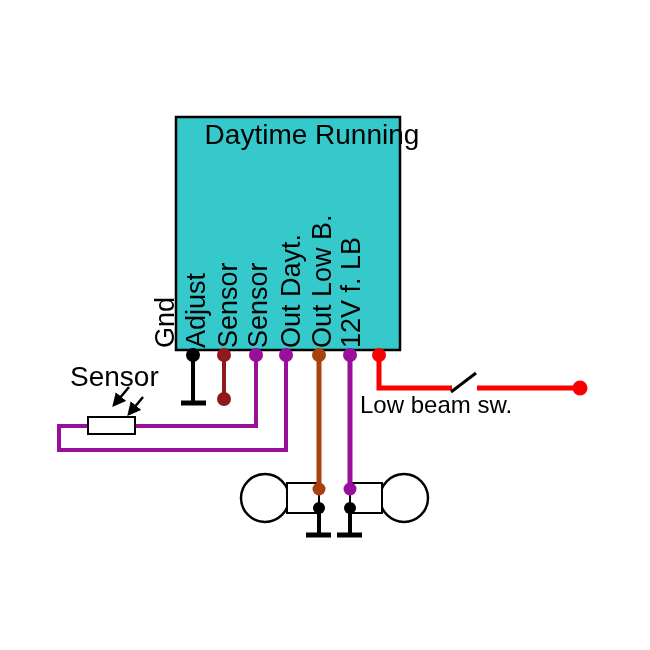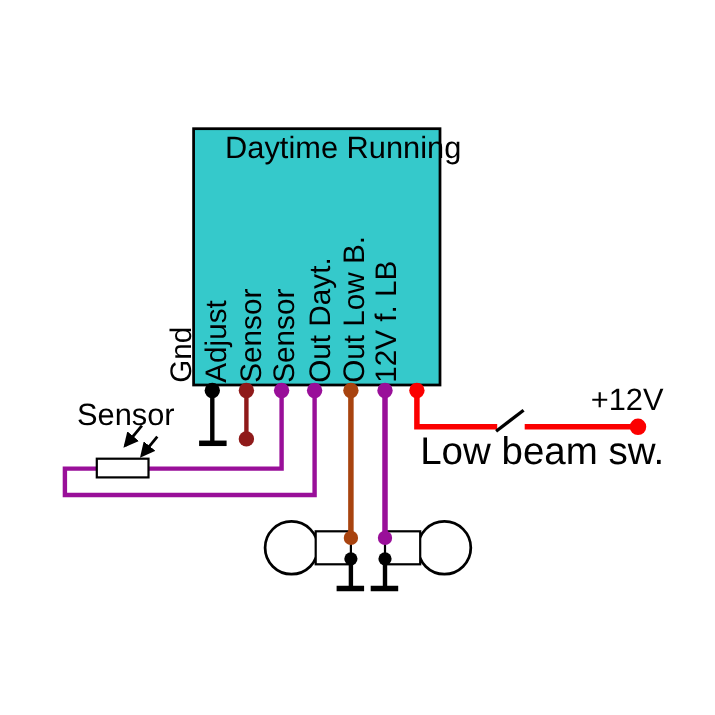--- a/index.html
+++ b/index.html
@@ -35,21 +35,21 @@
     transform: rotate(-90deg);
     color: #000;
   }
   .float-label {
     position: absolute;
     white-space: nowrap;
     color: #000;
   }
   .sensor-label   { left: 70px;  top: 361px; font-size: 28px; }
   .plus12v-label  { left: 537px; top: 348px; font-size: 28px; }
-  .lowbeam-label  { left: 382px; top: 391px; font-size: 35px; }
+  .lowbeam-label  { left: 360px; top: 391px; font-size: 24px; }
 </style>
 </head>
 <body>
 
 <div class="canvas">
 
   <svg width="650" height="650" viewBox="0 0 650 650">
     <defs>
       <marker id="arrowhead" viewBox="0 0 10 10" refX="8" refY="5" markerWidth="5.5" markerHeight="5.5" orient="auto-start-reverse">
         <path d="M 0 0 L 10 5 L 0 10 z" fill="#000"></path>
@@ -115,16 +115,15 @@
 
   <div class="pin-label" style="left:179px; top:320px;">Gnd</div>
   <div class="pin-label" style="left:210px; top:320px;">Adjust</div>
   <div class="pin-label" style="left:242px; top:320px;">Sensor</div>
   <div class="pin-label" style="left:272px; top:320px;">Sensor</div>
   <div class="pin-label" style="left:305px; top:320px;">Out Dayt.</div>
   <div class="pin-label" style="left:336px; top:320px;">Out Low B.</div>
   <div class="pin-label" style="left:365px; top:320px;">12V f. LB</div>
 
   <div class="float-label sensor-label">Sensor</div>
-  <div class="float-label plus12v-label">+12V</div>
   <div class="float-label lowbeam-label">Low beam sw.</div>
 
 </div>
 
 </body></html>

